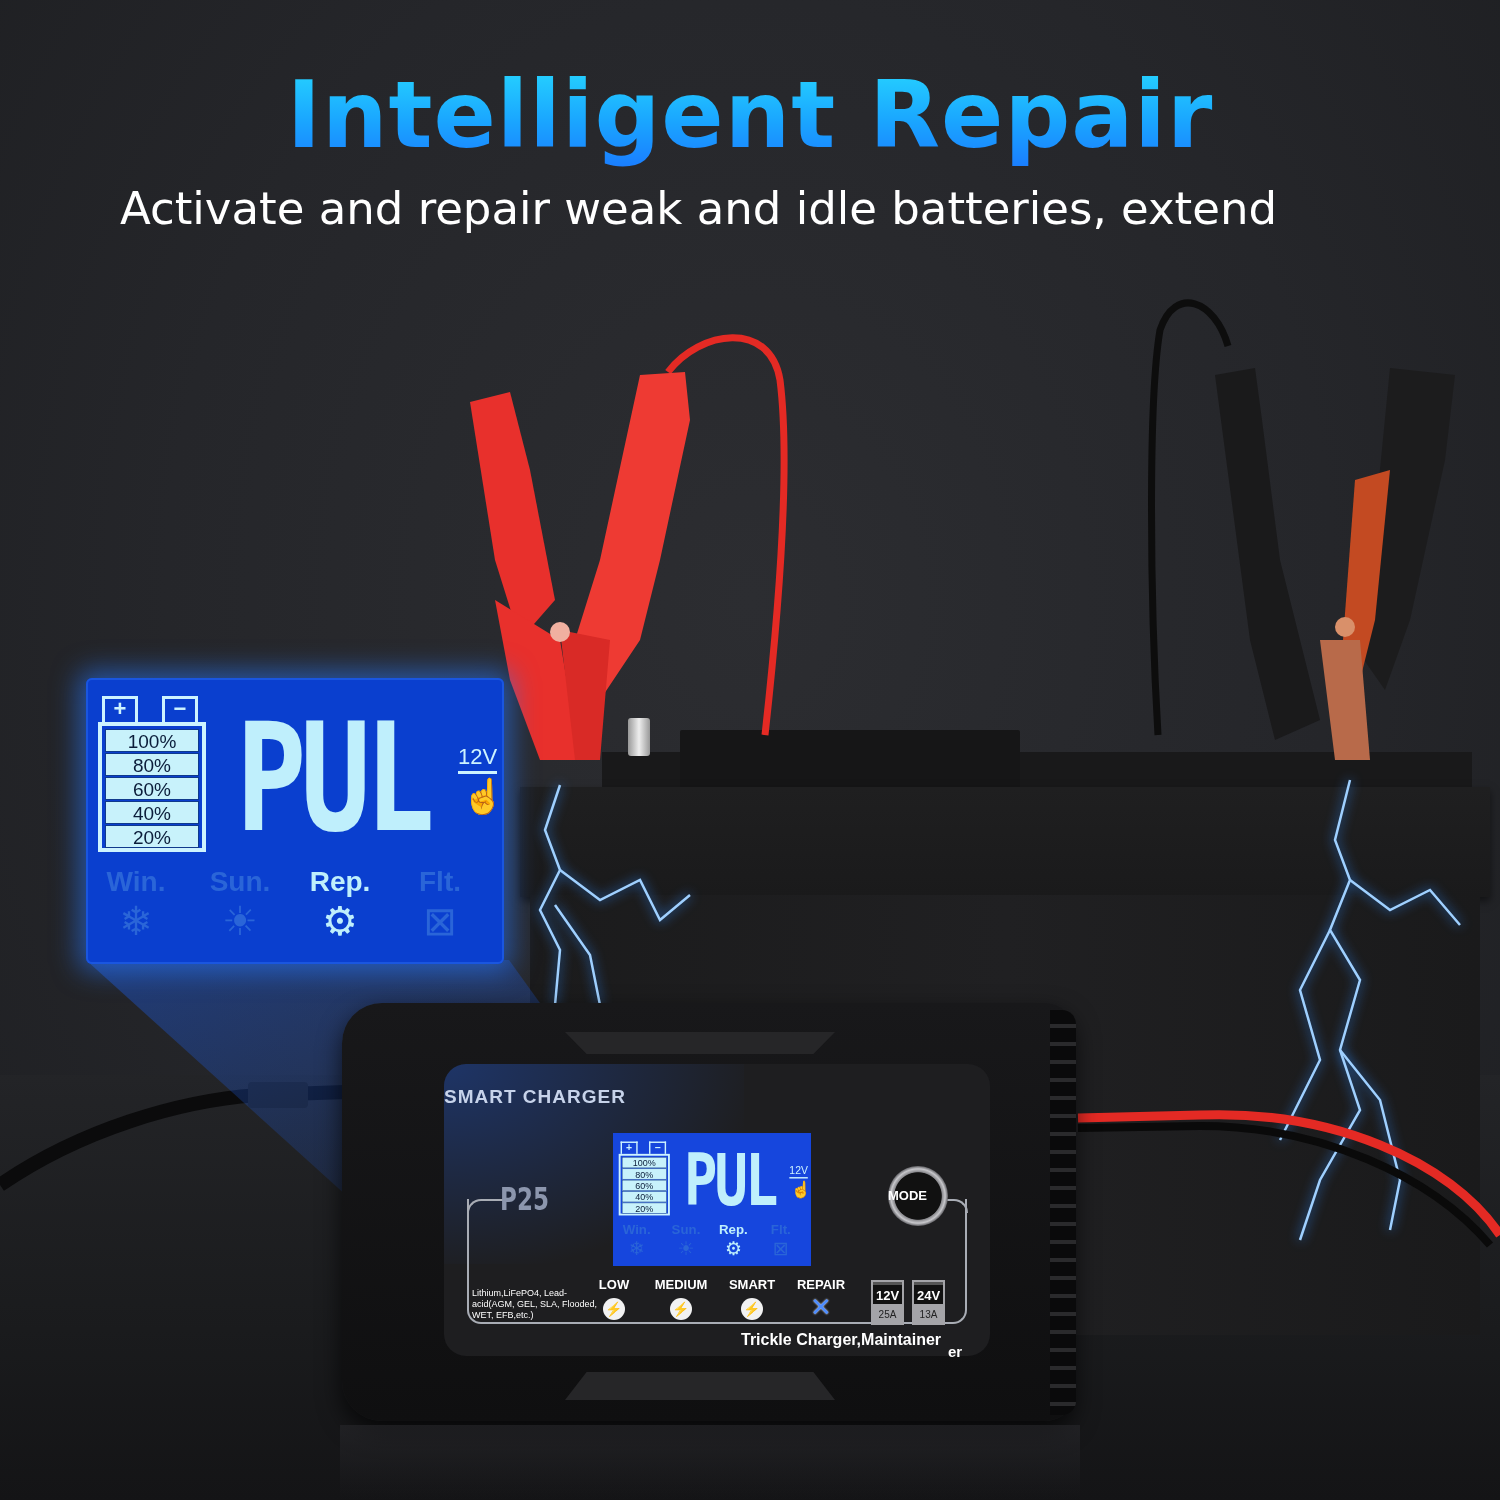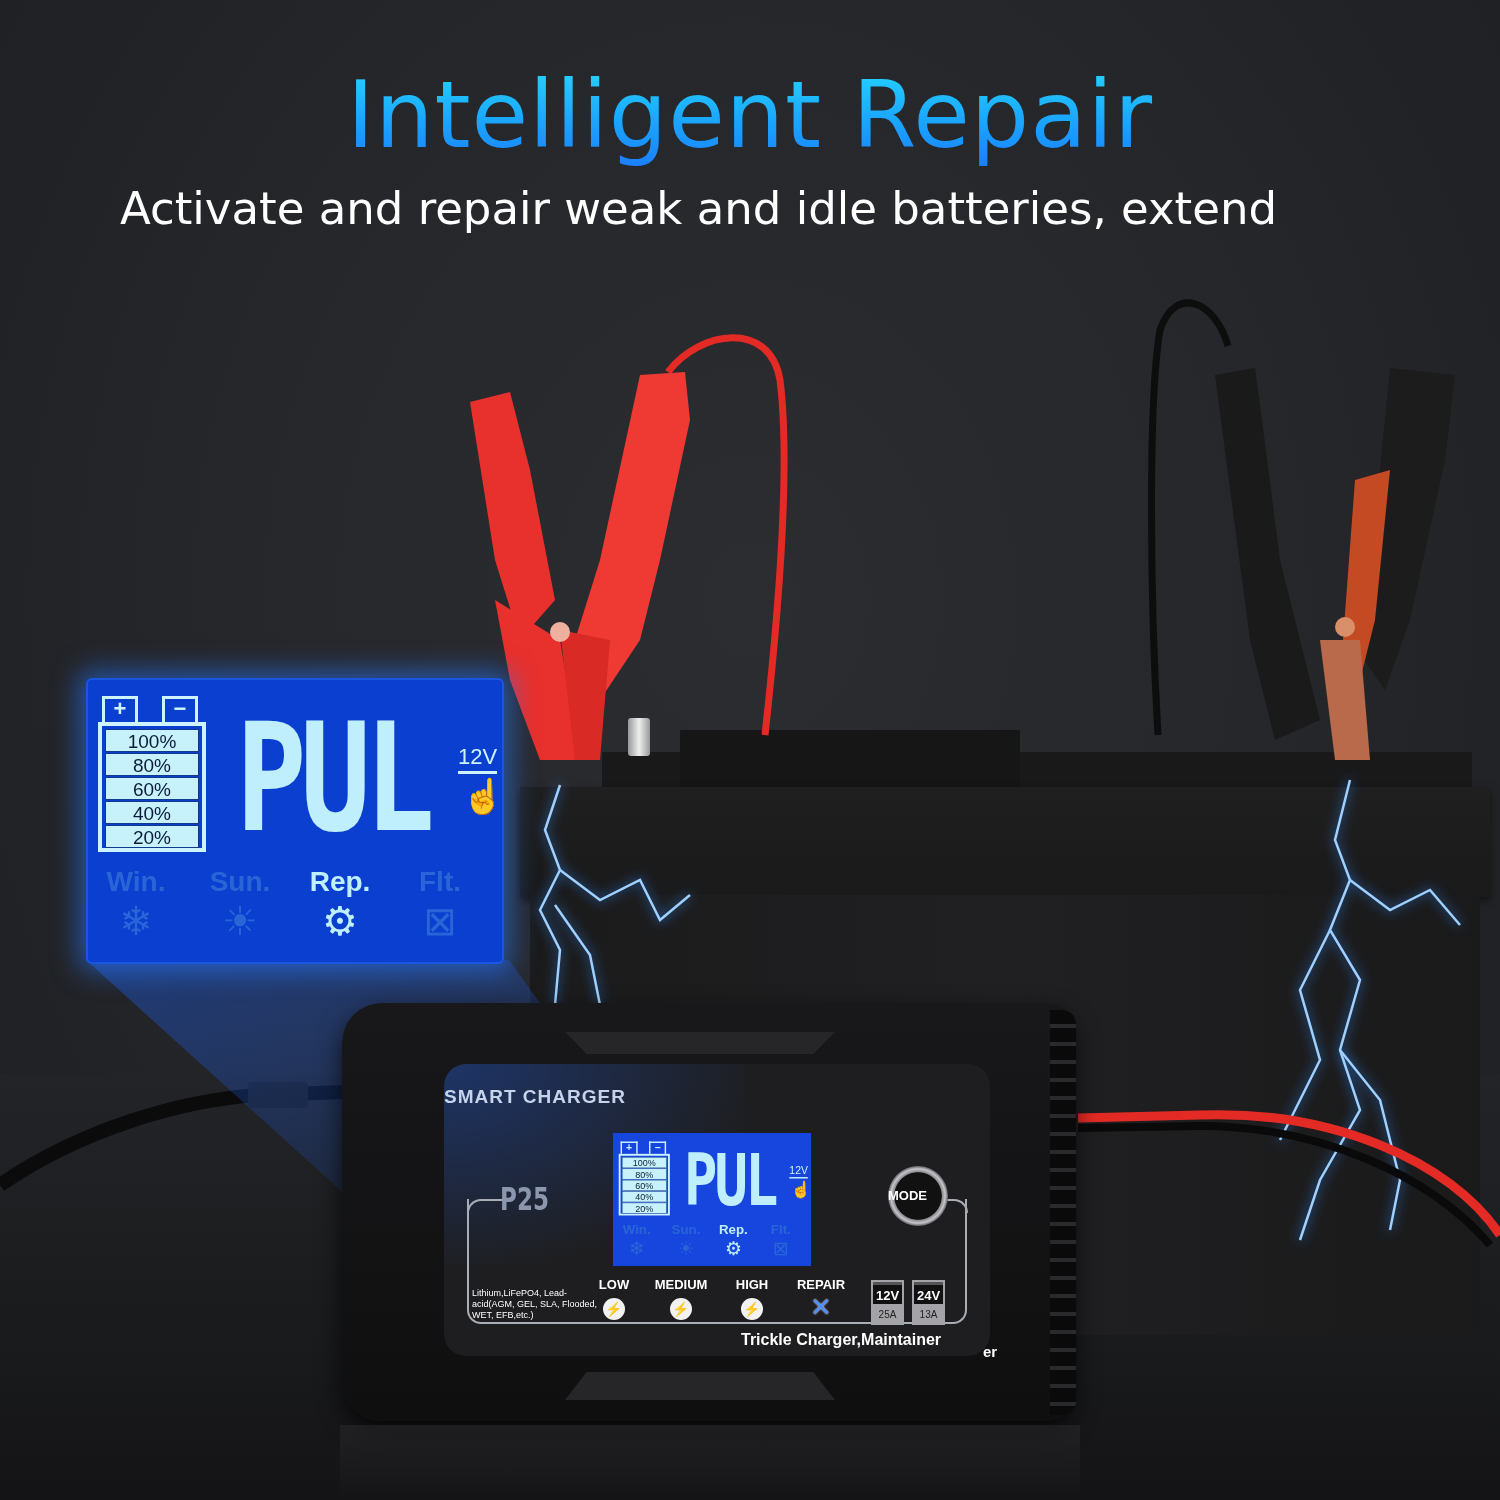--- a/index.html
+++ b/index.html
@@ -8,21 +8,21 @@
     position: relative;
     background: radial-gradient(ellipse at 50% 40%, #2c2d31 0%, #25262a 55%, #1d1e21 100%);
     font-family: "Liberation Sans", sans-serif;
     color: #fff;
   }
   .abs { position: absolute; }
 
   
   .title {
     position: absolute; left: 0; top: 62px; width: 1500px; text-align: center;
-    font-family: "DejaVu Sans", sans-serif; font-weight: normal; font-size: 92px;
+    font-family: "DejaVu Sans", sans-serif; font-weight: bold; font-size: 92px;
     letter-spacing: 1px;
     background: linear-gradient(180deg, #27d8ff 0%, #1aa6ff 55%, #1a7cff 100%);
     -webkit-background-clip: text; background-clip: text; color: transparent;
   }
   .subtitle {
     position: absolute; left: 0; top: 180px; width: 1397px; text-align: center;
     font-family: "DejaVu Sans", sans-serif; font-size: 45px; line-height: 58px;
     color: #ffffff;
   }
 
@@ -112,21 +112,21 @@
   .rate { position: absolute; top: 1277px; width: 70px; text-align: center; }
   .rate-label { font-weight: bold; font-size: 13px; color: #fff; }
   .rate-dot { width: 22px; height: 22px; margin: 6px auto 0; background: #f2f2f2; border-radius: 50%; color: #888; font-size: 14px; line-height: 22px; text-align: center; }
   .repair-ico { font-size: 26px; line-height: 26px; margin-top: 2px; color: #4d8cff; text-shadow: 0 0 2px #fff; }
 
   .volt-badge { position: absolute; top: 1280px; width: 33px; height: 45px; background: #a4a4a8; text-align: center; }
   .volt-top { height: 22px; background: #111; margin: 2px; color: #fff; font-weight: bold; font-size: 13px; line-height: 22px; border-top: 3px solid #555; }
   .volt-bot { font-size: 10px; color: #222; line-height: 18px; }
 
   .trickle { position: absolute; left: 741px; top: 1331px; font-weight: bold; font-size: 16px; color: #fff; }
-  .er { position: absolute; left: 948px; top: 1343px; font-weight: bold; font-size: 15px; color: #fff; margin-left: 35px; }
+  .er { position: absolute; left: 948px; top: 1343px; font-weight: bold; font-size: 15px; color: #fff; }
 
   .reflection { position: absolute; left: 340px; top: 1425px; width: 740px; height: 75px;
     background: linear-gradient(180deg, rgba(40,40,44,.6), rgba(20,20,22,0)); }
 </style>
 </head>
 <body>
 
 <div class="title">Intelligent Repair</div>
 <div class="subtitle">
   <div>Activate and repair weak and idle batteries, extend</div>
@@ -240,21 +240,21 @@
 
 <div class="rate" style="left:579px">
   <div class="rate-label">LOW</div>
   <div class="rate-dot">⚡</div>
 </div>
 <div class="rate" style="left:646px">
   <div class="rate-label">MEDIUM</div>
   <div class="rate-dot">⚡</div>
 </div>
 <div class="rate" style="left:717px">
-  <div class="rate-label">HIGH</div>
+  <div class="rate-label">SMART</div>
   <div class="rate-dot">⚡</div>
 </div>
 <div class="rate" style="left:786px">
   <div class="rate-label">REPAIR</div>
   <div class="repair-ico">✕</div>
 </div>
 
 <div class="volt-badge" style="left:871px">
   <div class="volt-top">12V</div>
   <div class="volt-bot">25A</div>

